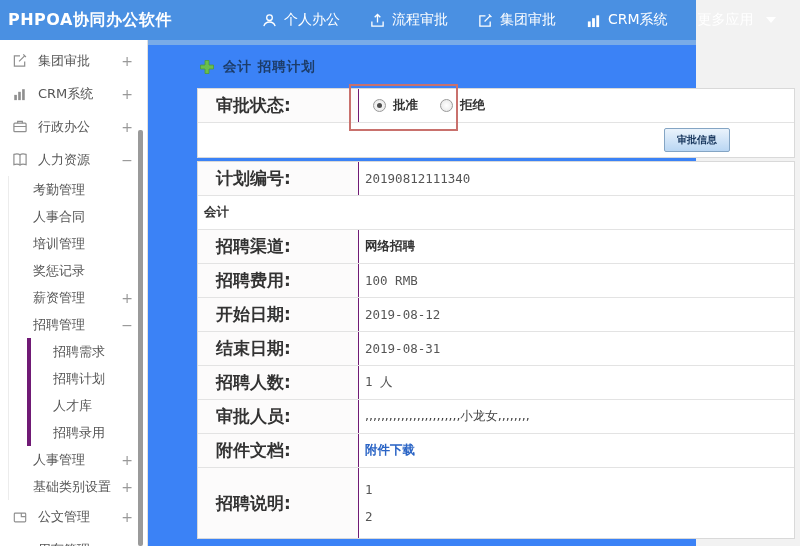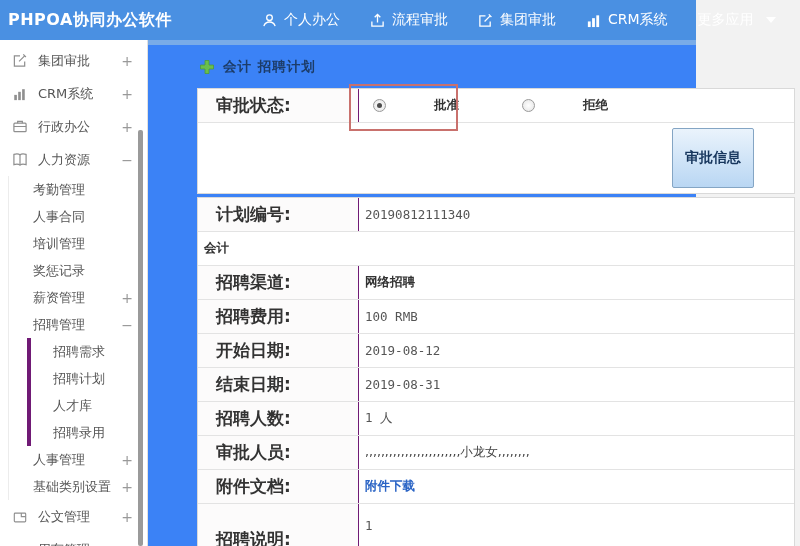--- a/index.html
+++ b/index.html
@@ -46,23 +46,23 @@
   .trow { display:flex; border-bottom:1px solid #e3e3e3; min-height:34px; align-items:stretch; }
   .trow:last-child { border-bottom:none; }
   .tcell-label { width:161px; flex:0 0 161px; background:#fcfbfb; border-right:1px solid #701a75; display:flex; align-items:center; padding-left:18px; font-size:17px; font-weight:bold; color:#333;text-align:center; }
   .tcell-value { flex:1; display:flex; align-items:center; padding-left:6px; font-size:12.5px; color:#444; }
   .v-mono { font-family:"DejaVu Sans Mono","Liberation Mono",monospace; color:#555; }
   .v-bold { font-weight:bold; color:#333; }
   .v-link { color:#2a64c5; font-weight:bold; cursor:pointer; text-decoration:none; }
   .v-multi { flex-direction:column; align-items:flex-start; justify-content:center; padding:8px 0 8px 6px; line-height:27px; }
 
   .btn-row { justify-content:flex-end; padding:5px 0; }
-  .btn-approve { margin-right:40px; font-size:14px; font-weight:bold; color:#17365d; background:linear-gradient(#eaf3fc,#b9d6f3); border:1px solid #84a5c4; border-radius:2px; padding:20px 12px; cursor:pointer; font-family:inherit; }
-
-  .radio-group { display:flex; align-items:center; padding-left:8px;gap:41px; }
+  .btn-approve { margin-right:64px; font-size:10px; font-weight:bold; color:#17365d; background:linear-gradient(#eaf3fc,#b9d6f3); border:1px solid #84a5c4; border-radius:2px; padding:4px 12px; cursor:pointer; font-family:inherit; }
+
+  .radio-group { display:flex; align-items:center; padding-left:8px; }
   .radio { width:13px; height:13px; border-radius:50%; border:1px solid #9a9a9a; background:radial-gradient(#ffffff,#e3e3e3); display:inline-flex; align-items:center; justify-content:center; cursor:pointer; }
   .radio.checked::after { content:""; width:5px; height:5px; border-radius:50%; background:#4d4d4d; }
   .radio-label { font-size:12.5px; font-weight:bold; color:#333; margin:0 22px 0 7px; cursor:pointer; }
 
   .red-box { position:absolute; left:201px; top:44px; width:109px; height:47px; border:2px solid #c9716d; pointer-events:none; }
 </style>
 </head>
 <body>
 
 <div class="app">

